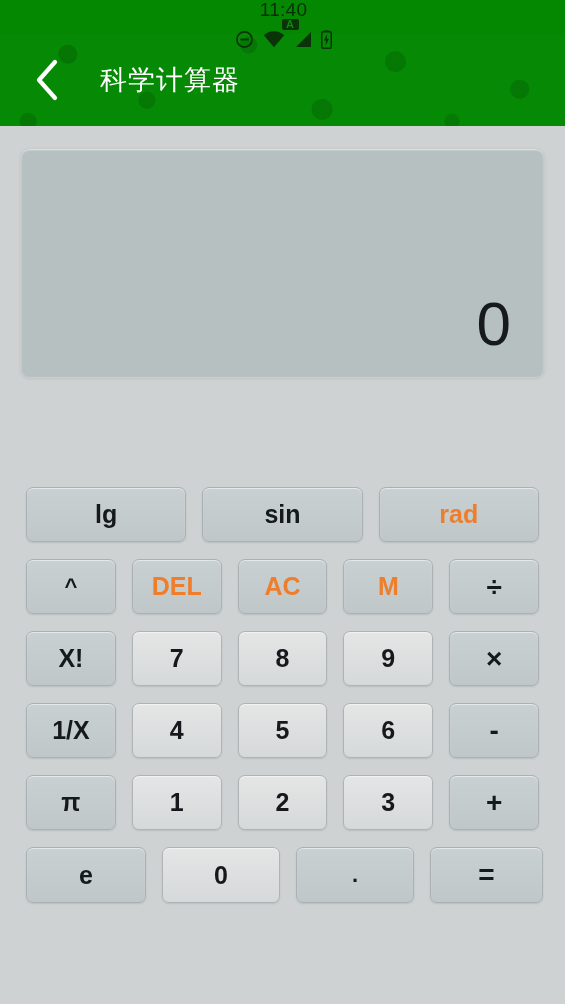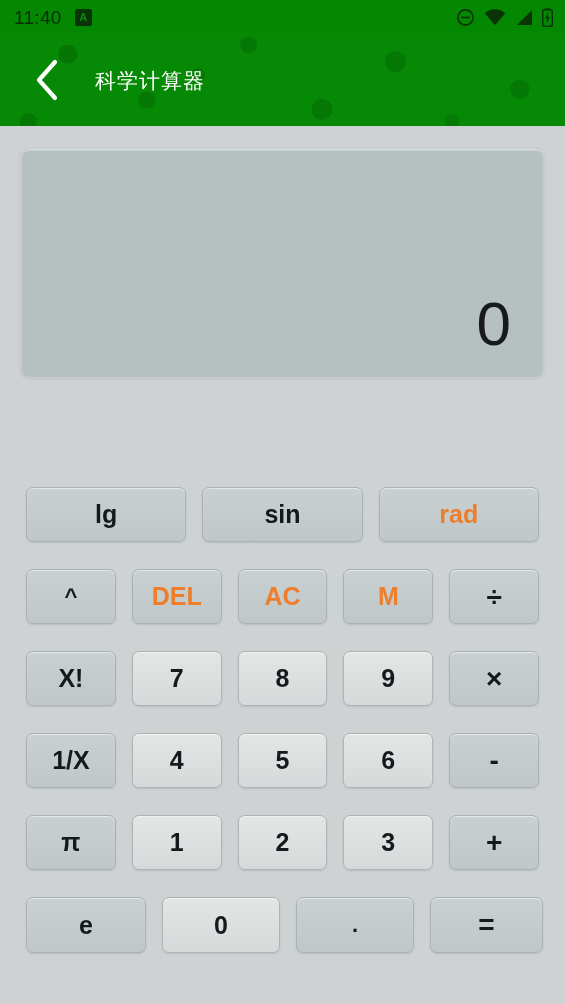--- a/index.html
+++ b/index.html
@@ -25,20 +25,21 @@
   .statusbar {
     position: absolute;
     left: 0; top: 0;
     width: 565px; height: 34px;
     background: #048802;
     box-sizing: border-box;
     padding: 0 12px 0 14px;
     display: flex;
     align-items: center;
     z-index: 3;
+    flex-direction: column;
   }
   .status-time {
     font-size: 19px;
     color: #0a2c06;
     letter-spacing: 0.3px;
     line-height: 1;
     font-weight: 400;
   }
   .status-badge {
     width: 17px; height: 17px;
@@ -85,24 +86,24 @@
     width: 58px; height: 92px;
     display: flex;
     align-items: center;
     justify-content: center;
     flex: none;
     margin-left: 18px;
   }
   .back-btn svg { display: block; }
   .header-title {
     color: #ffffff;
-    font-size: 21px;
+    font-size: 27px;
     font-weight: 400;
     letter-spacing: 1px;
-    margin-left: 19px;
+    margin-left: 24px;
     line-height: 1;
     white-space: nowrap;
   }
 
   
   .display-wrap {
     position: absolute;
     left: 20px; top: 148px;
     width: 525px; height: 230px;
   }
@@ -130,21 +131,21 @@
 
   
   .keypad {
     position: absolute;
     left: 0; top: 487px;
     width: 565px;
   }
   .krow {
     display: flex;
     height: 55px;
-    margin-bottom: 27px;
+    margin-bottom: 17px;
     padding: 0 26px;
     box-sizing: border-box;
     gap: 16px;
   }
   .krow.last {
     padding: 0 26px;
     height: 56px;
     margin-bottom: 0;
     gap: 16px;
   }

